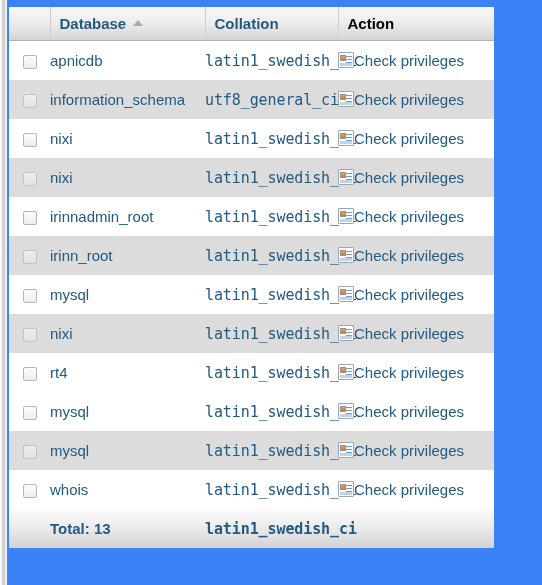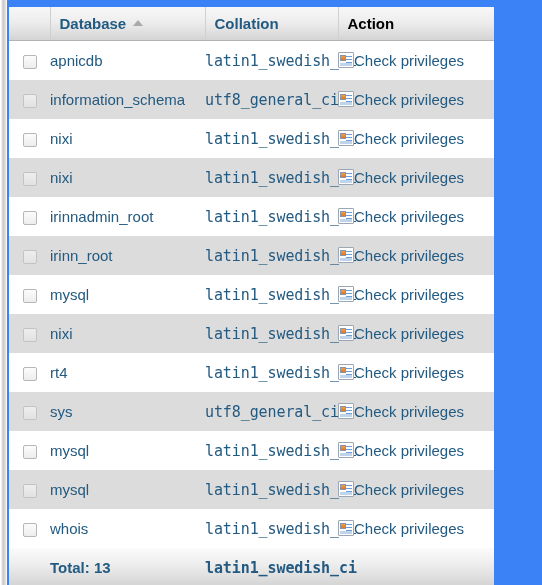--- a/index.html
+++ b/index.html
@@ -391,37 +391,20 @@
                 <span class="ip-face"></span>
                 <span class="ip-l1"></span>
                 <span class="ip-l2"></span>
                 <span class="ip-l3"></span>
                 <span class="ip-base"></span>
               </span>
               <a class="priv-link">Check privileges</a>
             </span>
           </td>
         </tr>
-        <tr class="row-even">
-          <td class="cell-check"><span class="chk"></span></td>
-          <td class="cell-db"><a class="db-link">sys</a></td>
-          <td class="cell-coll">utf8_general_ci</td>
-          <td class="cell-act">
-            <span class="act-wrap">
-              <span class="icon-privileges">
-                <span class="ip-face"></span>
-                <span class="ip-l1"></span>
-                <span class="ip-l2"></span>
-                <span class="ip-l3"></span>
-                <span class="ip-base"></span>
-              </span>
-              <a class="priv-link">Check privileges</a>
-            </span>
-          </td>
-        </tr>
         <tr class="row-odd">
           <td class="cell-check"><span class="chk"></span></td>
           <td class="cell-db"><a class="db-link">mysql</a></td>
           <td class="cell-coll">latin1_swedish_ci</td>
           <td class="cell-act">
             <span class="act-wrap">
               <span class="icon-privileges">
                 <span class="ip-face"></span>
                 <span class="ip-l1"></span>
                 <span class="ip-l2"></span>

